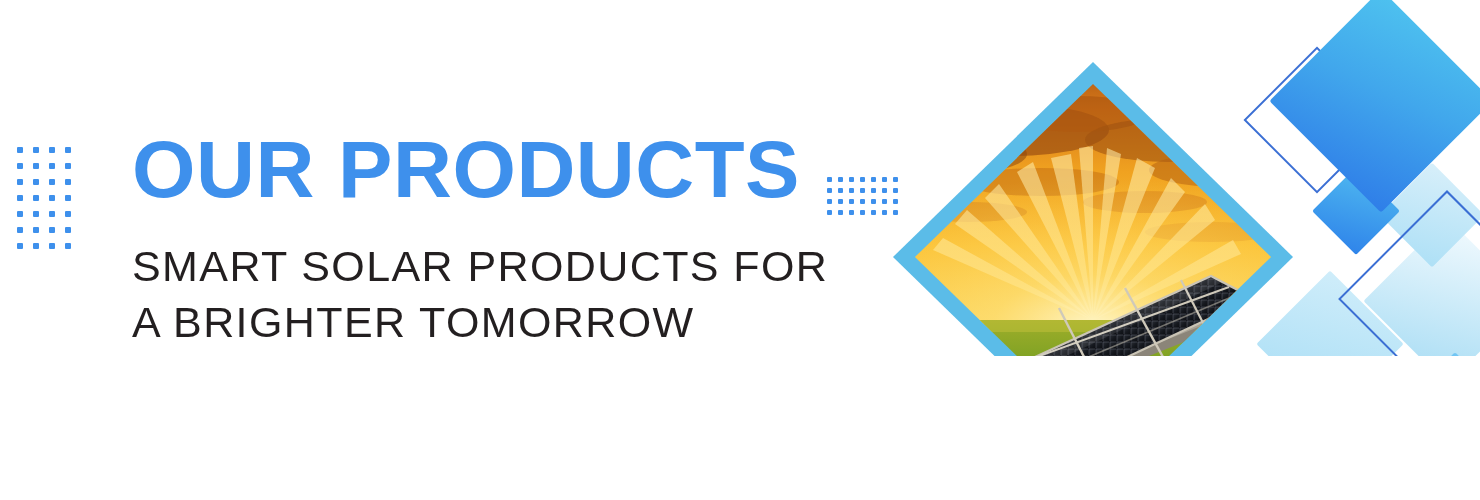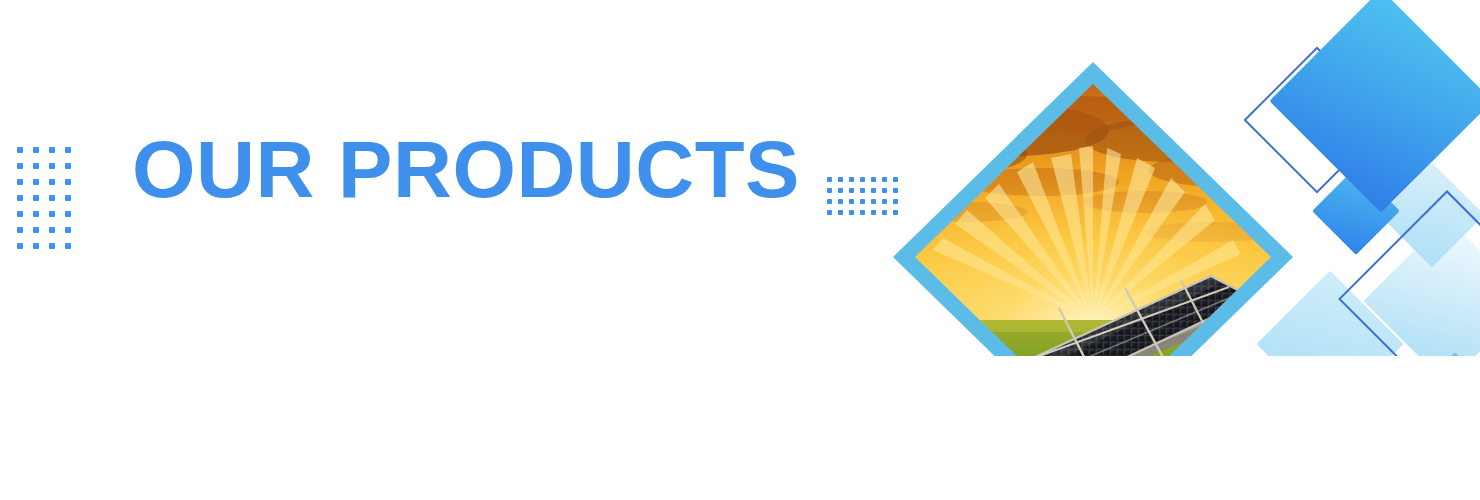--- a/index.html
+++ b/index.html
@@ -367,15 +367,17 @@
           <line x1="288" y1="218" x2="326" y2="292" stroke="#CFC9BA" stroke-width="2.2"></line>
 
           <polygon points="92,318 318,214 330,220 110,324" fill="#FFFFFF" opacity="0.10"></polygon>
         </g>
       </g>
     </svg>
   </div>
 
   <div id="text-block">
     <h1 id="page-title">OUR PRODUCTS</h1>
+    <p id="subtitle">SMART SOLAR PRODUCTS FOR
+A BRIGHTER TOMORROW</p>
   </div>
 
 </div>
 
 </body></html>

